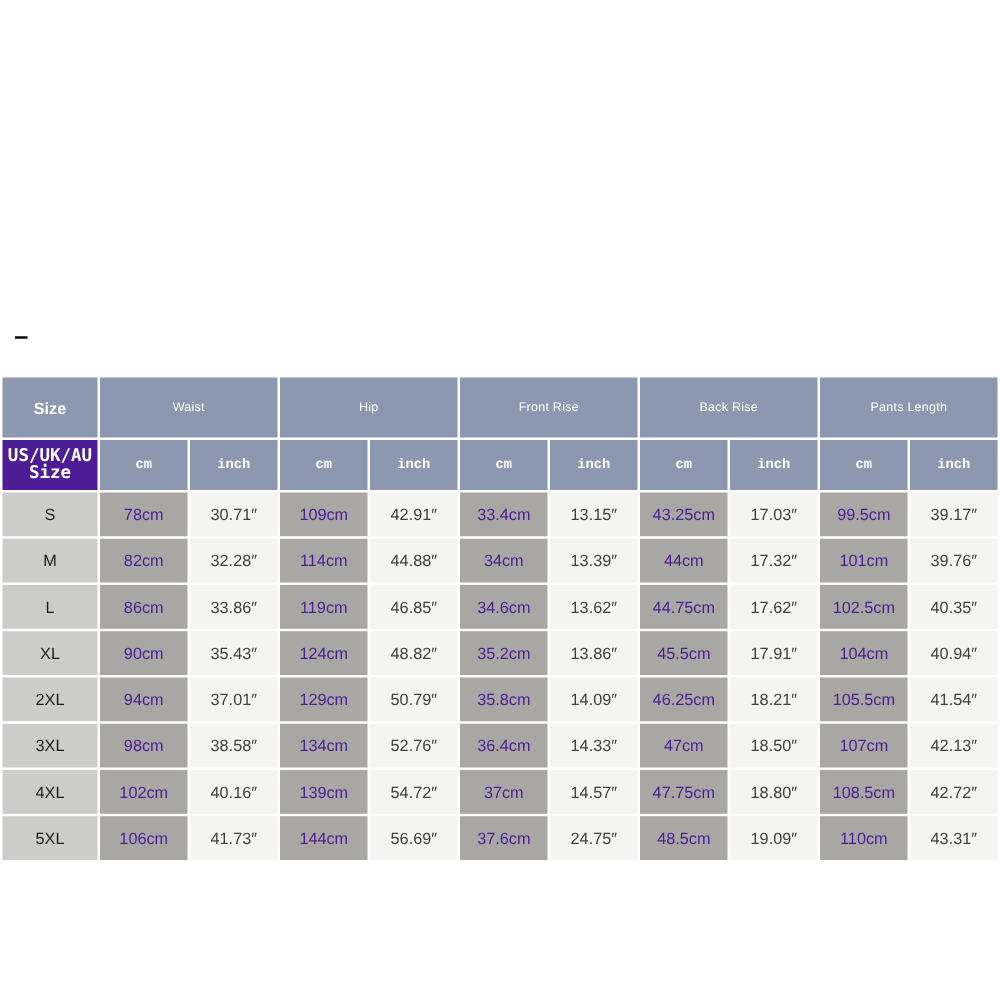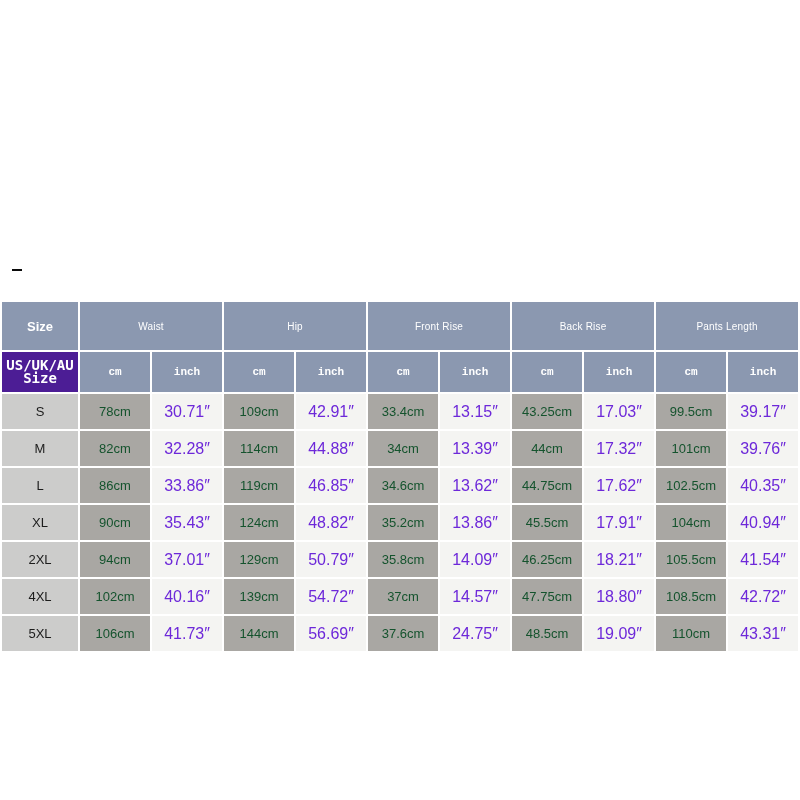--- a/index.html
+++ b/index.html
@@ -129,29 +129,29 @@
     line-height: 13px;
   }
   td.size-cell {
     background: #cccccb;
     color: #1c1c1c;
     height: 21px;
     font-size: 13px;
   }
   td.cm-cell {
     background: #a9a7a3;
-    color: #14532d;
+    color: #4c1d95;
     height: 35px;
     font-size: 13px;
   }
   td.in-cell {
     background: #f4f4f2;
-    color: #6d28d9;
+    color: #404040;
     height: 21px;
-    font-size: 16px;
+    font-size: 13px;
   }
   col.c-size  { width: 76px; }
   col.c-data  { width: 70px; }
 </style>
 </head>
 <body>
 
 <div id="banner-area">
   <div class="banner-dash" id="dash-left"></div>
   <div id="ribbon-tail-left"></div>
@@ -263,20 +263,33 @@
           <td class="cm-cell">129cm</td>
           <td class="in-cell">50.79″</td>
           <td class="cm-cell">35.8cm</td>
           <td class="in-cell">14.09″</td>
           <td class="cm-cell">46.25cm</td>
           <td class="in-cell">18.21″</td>
           <td class="cm-cell">105.5cm</td>
           <td class="in-cell">41.54″</td>
         </tr>
         <tr>
+          <td class="size-cell">3XL</td>
+          <td class="cm-cell">98cm</td>
+          <td class="in-cell">38.58″</td>
+          <td class="cm-cell">134cm</td>
+          <td class="in-cell">52.76″</td>
+          <td class="cm-cell">36.4cm</td>
+          <td class="in-cell">14.33″</td>
+          <td class="cm-cell">47cm</td>
+          <td class="in-cell">18.50″</td>
+          <td class="cm-cell">107cm</td>
+          <td class="in-cell">42.13″</td>
+        </tr>
+        <tr>
           <td class="size-cell">4XL</td>
           <td class="cm-cell">102cm</td>
           <td class="in-cell">40.16″</td>
           <td class="cm-cell">139cm</td>
           <td class="in-cell">54.72″</td>
           <td class="cm-cell">37cm</td>
           <td class="in-cell">14.57″</td>
           <td class="cm-cell">47.75cm</td>
           <td class="in-cell">18.80″</td>
           <td class="cm-cell">108.5cm</td>

